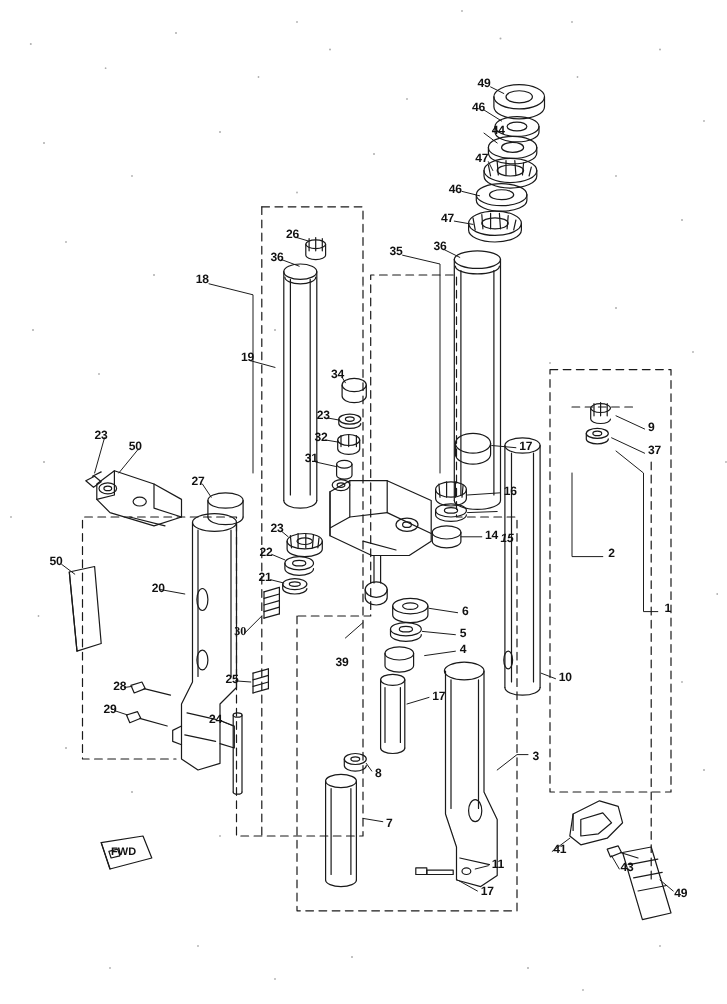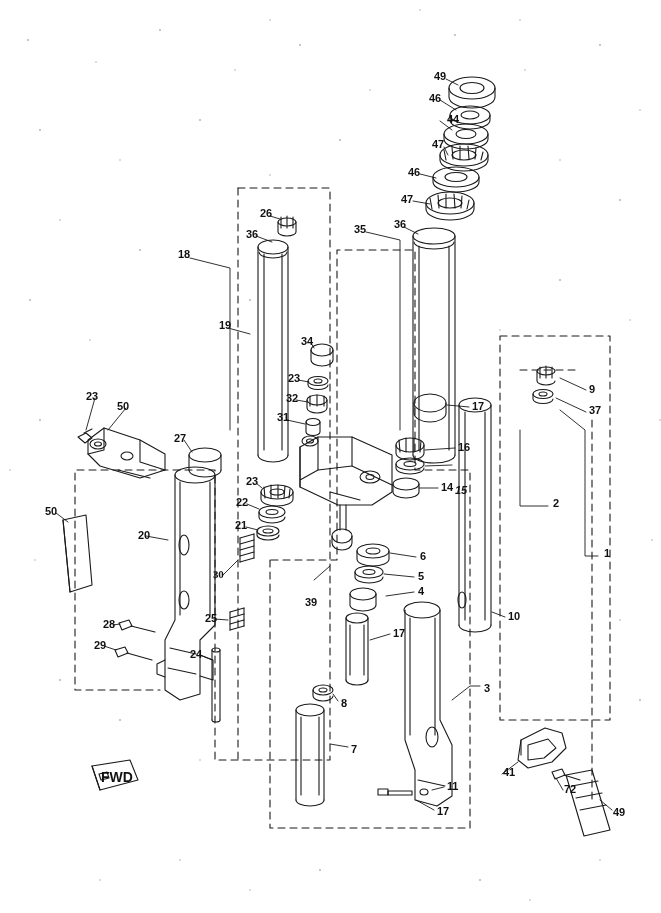--- a/index.html
+++ b/index.html
@@ -30,21 +30,21 @@
     font-size: 11px;
     font-weight: bold;
     color: #111111;
     line-height: 11px;
     white-space: nowrap;
     letter-spacing: -0.2px;
   }
   .fwd-label {
     position: absolute;
     font-family: "Liberation Sans", sans-serif;
-    font-size: 14px;
+    font-size: 10px;
     font-weight: bold;
     color: #111111;
     white-space: nowrap;
   }
 </style>
 </head>
 <body>
 
 <div id="page">
 
@@ -476,21 +476,21 @@
   <div class="callout" style="left:288px; top:373px;">23</div>
   <div class="callout" style="left:301px; top:336px;">34</div>
   <div class="callout" style="left:354px; top:224px;">35</div>
   <div class="callout" style="left:246px; top:229px;">36</div>
   <div class="callout" style="left:394px; top:219px;">36</div>
   <div class="callout" style="left:589px; top:405px;">37</div>
   <div class="callout" style="left:305px; top:573px;margin-top:24px;">39</div>
   <div class="callout" style="left:117px; top:401px;">50</div>
   <div class="callout" style="left:503px; top:767px;">41</div>
   <div class="callout" style="left:86px;  top:391px;">23</div>
-  <div class="callout" style="left:564px; top:784px;">72</div>
+  <div class="callout" style="left:564px; top:784px;">43</div>
   <div class="callout" style="left:428px; top:114px;margin-left:19px;">44</div>
   <div class="callout" style="left:432px; top:139px;">47</div>
   <div class="callout" style="left:429px; top:93px;">46</div>
   <div class="callout" style="left:408px; top:167px;">46</div>
   <div class="callout" style="left:401px; top:194px;">47</div>
   <div class="callout" style="left:434px; top:71px;">49</div>
   <div class="callout" style="left:45px;  top:506px;">50</div>
   <div class="callout" style="left:613px; top:807px;">49</div>
 
   <div class="fwd-label" style="left:101px; top:769px;">FWD</div>

